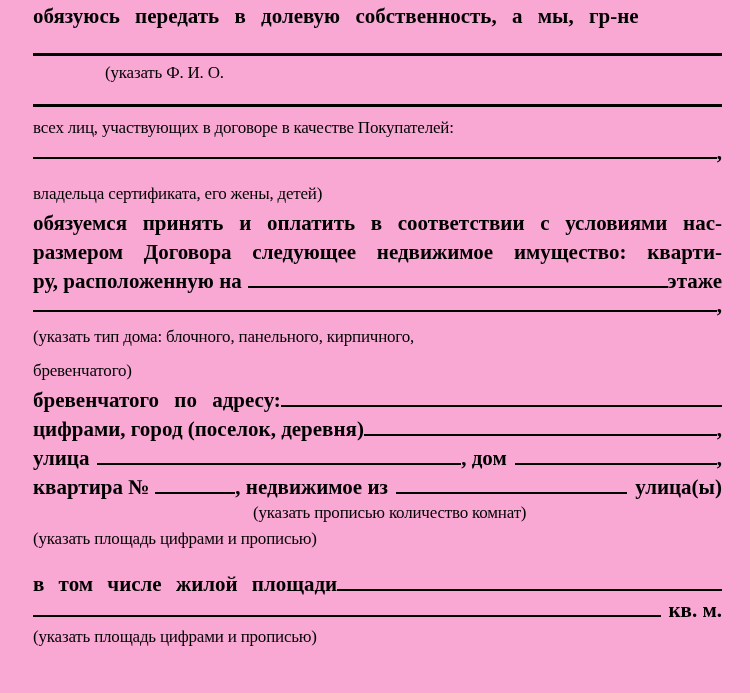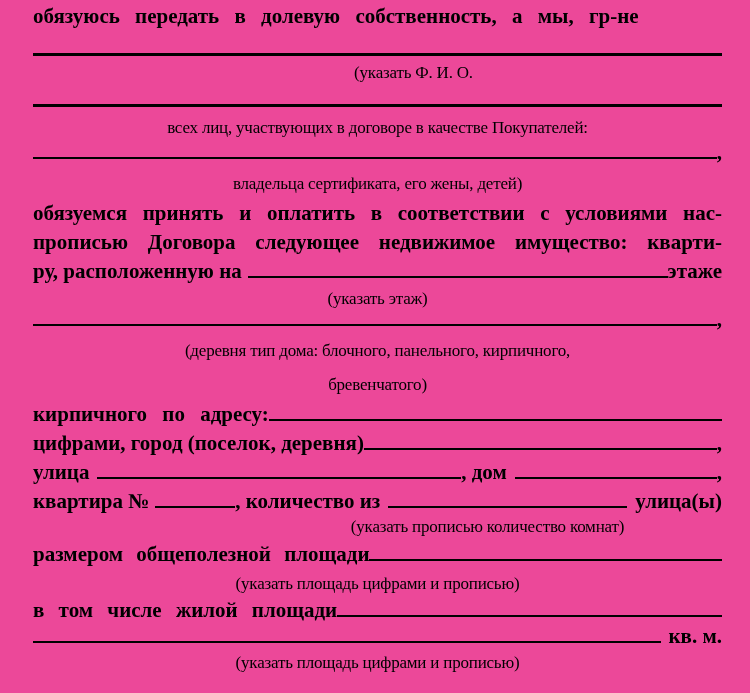--- a/index.html
+++ b/index.html
@@ -1,21 +1,21 @@
 <!DOCTYPE html>
 <html><head>
 <meta charset="utf-8">
 <style>
   html,body { margin:0; padding:0; background:#ffffff; }
   .page {
     position:relative;
     width:750px; height:693px;
     box-sizing:border-box;
     padding:2px 28px 0 33px;
-    background:#ec4899;
+    background:#f9a8d4;
     color:#000000;
     font-family:"Liberation Serif","DejaVu Serif",serif;
     overflow:hidden;
   }
   
   .m {
     font-weight:700;
     font-size:21px;
     line-height:29px;
     white-space:nowrap;
@@ -45,21 +45,20 @@
     display:flex;
     align-items:baseline;
     font-weight:700;
     font-size:21px;
     white-space:nowrap;
   }
   
   .hint {
     font-size:17px;
     line-height:22px;
-    text-align:center;
     letter-spacing:-0.2px;
     font-weight:400;
   }
 </style>
 </head>
 <body>
 
 <div class="page">
 
   <div class="m" style="word-spacing:10px">обязуюсь передать в долевую собственность, а мы, гр-не</div>
@@ -67,70 +66,65 @@
   <div class="rule" style="height:22px"></div>
   <div class="hint" style="margin-top:6px;margin-left:72px">(указать Ф. И. О.</div>
   <div class="rule" style="height:20px"></div>
 
   <div class="hint" style="margin-top:10px">всех лиц, участвующих в договоре в качестве Покупателей:</div>
 
   <div class="rulerow" style="height:26px;line-height:26px">
     <div class="blank"></div>
     <span>,</span>
   </div>
-  <div class="hint" style="margin-top:8px">владельца сертификата, его жены, детей)</div>
+  <div class="hint" style="margin-top:18px">владельца сертификата, его жены, детей)</div>
 
   <div class="m jline" style="margin-top:4px">обязуемся принять и оплатить в соответствии с условиями нас-</div>
-  <div class="m jline">прописью Договора следующее недвижимое имущество: кварти-</div>
+  <div class="m jline">размером Договора следующее недвижимое имущество: кварти-</div>
   <div class="fr">
     <span style="padding-right:6px">ру, расположенную на</span>
     <div class="blank"></div>
     <span>этаже</span>
   </div>
-  <div class="hint" style="margin-top:2px">(указать этаж)</div>
 
   <div class="rulerow" style="height:18px;line-height:18px">
     <div class="blank"></div>
     <span>,</span>
   </div>
-  <div class="hint" style="margin-top:12px">(деревня тип дома: блочного, панельного, кирпичного,</div>
+  <div class="hint" style="margin-top:12px">(указать тип дома: блочного, панельного, кирпичного,</div>
   <div class="hint" style="margin-top:12px">бревенчатого)</div>
 
   <div class="fr" style="margin-top:4px">
-    <span style="word-spacing:10px">кирпичного по адресу:</span>
+    <span style="word-spacing:10px">бревенчатого по адресу:</span>
     <div class="blank"></div>
   </div>
   <div class="fr">
     <span>цифрами, город (поселок, деревня)</span>
     <div class="blank"></div>
     <span>,</span>
   </div>
   <div class="fr">
     <span>улица</span>
     <div class="blank" style="flex-grow:1.8;margin-left:8px"></div>
     <span>, дом</span>
     <div class="blank" style="margin-left:8px"></div>
     <span>,</span>
   </div>
   <div class="fr">
     <span>квартира №</span>
     <div class="blank" style="flex:0 0 80px;margin-left:6px"></div>
-    <span>, количество из</span>
+    <span>, недвижимое из</span>
     <div class="blank" style="margin-left:8px"></div>
     <span style="padding-left:8px">улица(ы)</span>
   </div>
   <div class="hint" style="margin-left:220px">(указать прописью количество комнат)</div>
 
-  <div class="fr" style="margin-top:2px">
-    <span style="word-spacing:8px">размером общеполезной площади</span>
-    <div class="blank"></div>
-  </div>
   <div class="hint" style="margin-top:4px">(указать площадь цифрами и прописью)</div>
 
-  <div class="fr" style="margin-top:1px">
+  <div class="fr" style="margin-top:20px">
     <span style="word-spacing:9px">в том числе жилой площади</span>
     <div class="blank"></div>
   </div>
   <div class="rulerow" style="height:22px;line-height:22px">
     <div class="blank"></div>
     <span style="padding-left:8px">кв. м.</span>
   </div>
   <div class="hint" style="margin-top:5px">(указать площадь цифрами и прописью)</div>
 
 </div>

